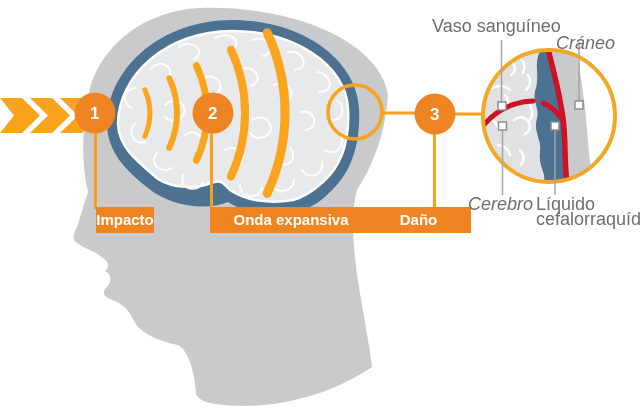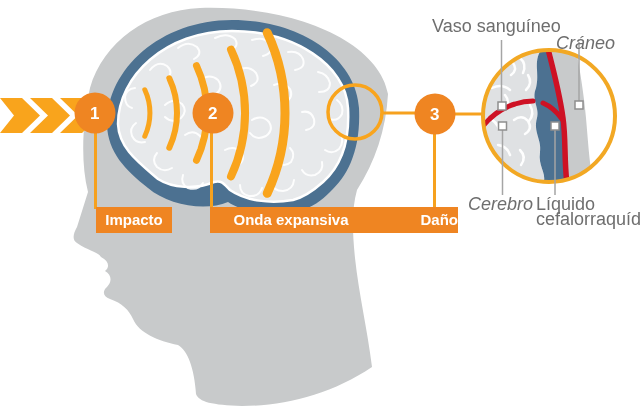--- a/index.html
+++ b/index.html
@@ -202,22 +202,22 @@
     <rect class="mark" x="498.5" y="122" width="8" height="8"></rect>
     <rect class="mark" x="551" y="122" width="8" height="8"></rect>
   </svg>
 
   <div class="overlay">
 
     <div class="step-num" style="left:95px;top:113px;">1</div>
     <div class="step-num" style="left:213px;top:113px;">2</div>
     <div class="step-num" style="left:435px;top:114px;">3</div>
 
-    <div class="label-box" style="left:96px;width:76px;">Impacto</div>
+    <div class="label-box" style="left:96px;width:58px;">Impacto</div>
     <div class="label-box" style="left:210px;width:162px;">Onda expansiva</div>
-    <div class="label-box" style="left:353px;width:105px;text-align:right;">Daño</div>
+    <div class="label-box" style="left:366px;width:105px;">Daño</div>
 
     <div class="anno" style="left:432px;top:19px;">Vaso sanguíneo</div>
     <div class="anno" style="left:556px;top:36px;font-style:italic;">Cráneo</div>
     <div class="anno" style="left:468px;top:197px;font-style:italic;">Cerebro</div>
     <div class="anno wrap" style="left:536px;top:197px;">Líquido cefalorraquídeo</div>
   </div>
 </div>
 
 </body></html>

